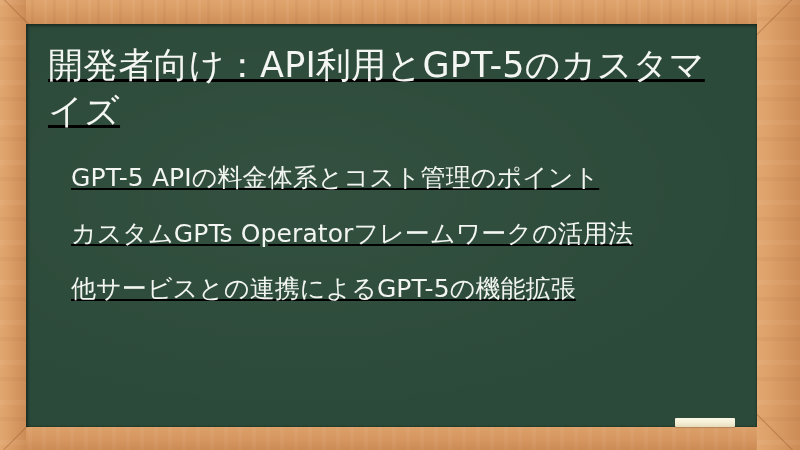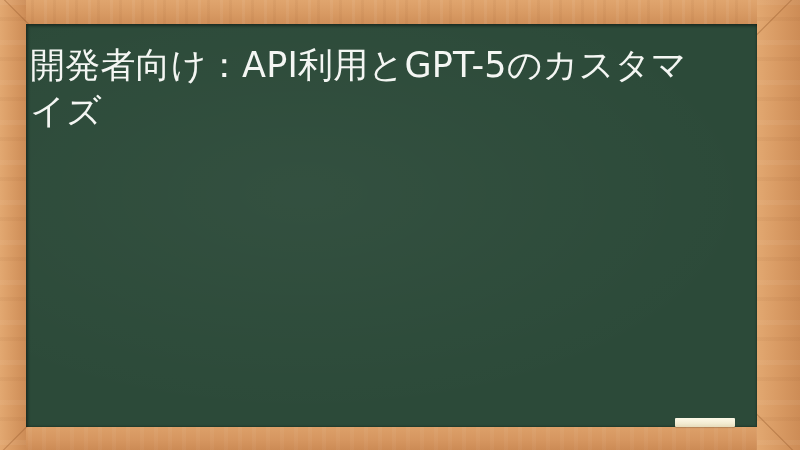--- a/index.html
+++ b/index.html
@@ -120,22 +120,23 @@
       #2c4a39;
     box-shadow:
       inset 2px 2px 3px rgba(0,0,0,0.40),
       inset -1px -1px 2px rgba(0,0,0,0.22);
     overflow: hidden;
   }
 
   .board-content {
     position: absolute;
     inset: 0;
-    padding: 10px 22px 0 4px;
+    padding: 10px 22px 0 22px;
     box-sizing: border-box;
+    text-decoration: underline;
   }
 
   
   .title {
     color: #f4f6f3;
     font-size: 35px;
     line-height: 1.30;
     font-weight: 400;
     letter-spacing: 0.2px;
     margin: 9px 0 0 0;
@@ -195,19 +196,24 @@
     <div class="miter br">
         <i></i>
       </div>
   </div>
 
   <div class="board">
     <div class="board-content">
 
       <h1 class="title">開発者向け：API利用とGPT-5のカスタマイズ</h1>
 
+      <ul class="bullets">
+        <li class="bullet-item">GPT-5 APIの料金体系とコスト管理のポイント</li>
+        <li class="bullet-item">カスタムGPTs Operatorフレームワークの活用法</li>
+        <li class="bullet-item">他サービスとの連携によるGPT-5の機能拡張</li>
+      </ul>
 
     </div>
   </div>
 
   <div class="chalk"></div>
 
 </div>
 
 </body></html>

